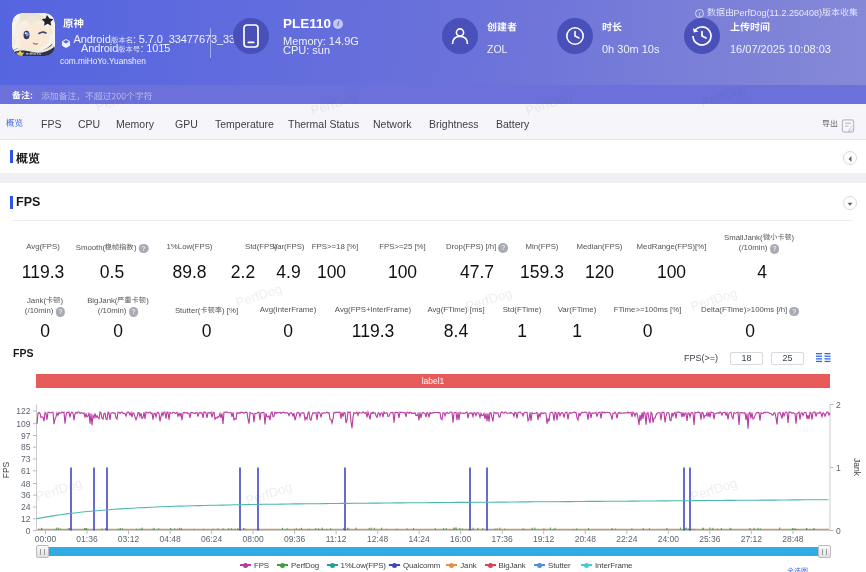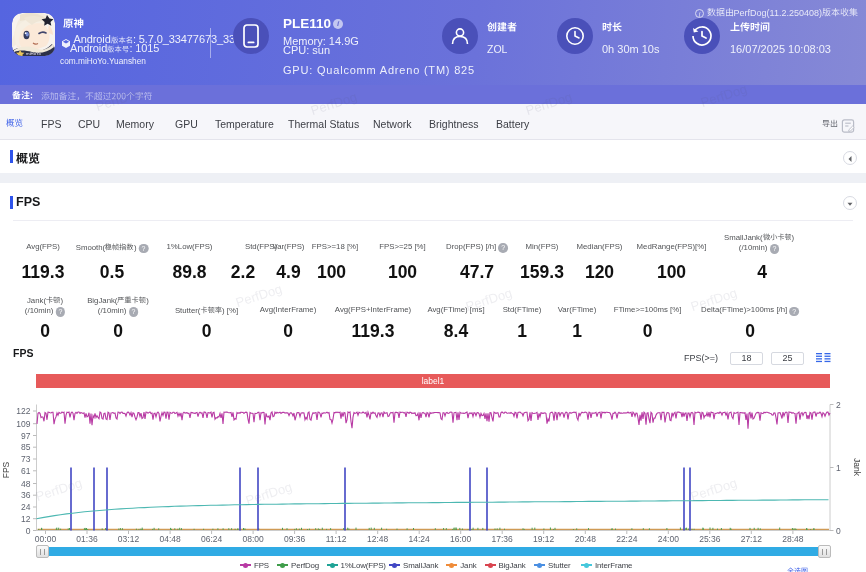--- a/index.html
+++ b/index.html
@@ -4,21 +4,21 @@
 html,body{width:866px;height:572px;overflow:hidden;font-family:"Liberation Sans",sans-serif;background:#eef0f5;position:relative}
 #hdr{position:absolute;left:0;top:0;width:866px;height:85px;background:linear-gradient(95deg,#5565e0 0%,#6b72da 55%,#8689d6 100%)}
 #note{position:absolute;left:0;top:85px;width:866px;height:19px;background:#6b70da;line-height:18px;padding-left:12px}
 #tabs{position:absolute;left:0;top:104px;width:866px;height:36px;background:#f6f6fa;border-bottom:1px solid #e4e4ec}
 .tab{position:absolute;top:13.5px;font-size:10.5px;color:#3c3e45}
 #card1{position:absolute;left:0;top:140px;width:866px;height:33px;background:#fff}
 #card2{position:absolute;left:0;top:183px;width:866px;height:389px;background:#fff}
 .bluebar{position:absolute;width:3px;background:#2f54eb}
 .seccirc{position:absolute;width:14px;height:14px;border:1px solid #d8dae2;border-radius:50%;background:#fff;color:#606266;text-align:center;line-height:13px;font-size:6px}
 .ml{position:absolute;transform:translateX(-50%);font-size:7.8px;color:#515356;white-space:nowrap;text-align:center;line-height:10.5px}
-.mv{position:absolute;transform:translateX(-50%);font-size:17.5px;font-weight:bold;color:#111;white-space:nowrap}
+.mv{position:absolute;transform:translateX(-50%);font-size:17.5px;font-weight:normal;color:#111;white-space:nowrap}
 .qm{display:inline-block;width:9.5px;height:9.5px;border-radius:50%;background:#a8abb3;color:#fff;font-size:7px;line-height:9.5px;text-align:center;vertical-align:-1.5px}
 .hcirc{position:absolute;width:36px;height:36px;border-radius:50%;background:#4a50b9}
 .hval{position:absolute;font-size:11px;color:#eef0fb;white-space:nowrap}
 .hsmall{position:absolute;font-size:11px;color:#eef0fb;white-space:nowrap;letter-spacing:-0.1px}
 .wm{position:absolute;font-size:13px;color:rgba(90,90,120,0.10);transform:rotate(-18deg);z-index:5}
 .lm{position:absolute;top:5px;width:11px;height:2px}
 .ld{position:absolute;top:3.5px;width:5px;height:5px;border-radius:50%}
 .lt{position:absolute;top:1.5px;font-size:7.9px;letter-spacing:-0.12px;color:#3c3f45}
 .inpbox{position:absolute;width:33px;height:13px;border:1px solid #d6d9e0;border-radius:2px;background:#fff;font-size:9px;color:#3c3f45;text-align:center;line-height:11px}
 </style></head><body>
@@ -55,38 +55,37 @@
         <path transform="translate(10.5,11.1) scale(0.01050,-0.01050)" d="M525 398H615V300H525ZM525 503V599H615V503ZM823 398V300H732V398ZM823 503H732V599H823ZM615 850V706H416V148H525V194H615V-88H732V194H823V158H936V706H732V850ZM134 800C160 765 189 718 207 682H42V574H258C200 468 110 370 17 315C31 291 53 226 59 191C95 215 130 245 165 279V-89H274V303C301 268 327 231 344 205L413 305C395 324 327 394 288 429C332 495 370 567 396 641L338 686L318 682H243L313 724C294 759 259 812 228 851Z"></path>
       </svg></div>
   <svg width="8" height="9" viewBox="0 0 9 10" style="position:absolute;left:62px;top:39px">
       <path d="M4.5 0 L9 2.5 L9 7.5 L4.5 10 L0 7.5 L0 2.5 Z M4.5 1 L1 3 L4.5 5 L8 3 Z" fill="#fff" opacity=".9"></path>
     </svg>
   <div class="hsmall" style="left:73.5px;top:32.5px">Android<svg style="vertical-align:-1.9px" width="22.2" height="9.8" viewBox="0 0 22.2 9.8" fill="#eef0fb">
         <path transform="translate(0.0,7.8) scale(0.00740,-0.00740)" d="M105 820V422C105 271 96 91 30 -37C47 -47 72 -69 84 -83C143 20 164 151 171 283H309V-79H378V351H173L174 423V496H439V563H351V842H282V563H174V820ZM852 479C830 365 792 268 743 188C694 272 659 371 636 479ZM483 772V427C483 278 474 90 397 -43C415 -52 444 -72 457 -85C543 58 555 259 555 427V479H576C602 345 642 226 700 128C646 61 583 11 514 -21C530 -35 549 -64 559 -82C627 -47 689 2 742 65C789 3 845 -46 912 -82C923 -63 946 -36 963 -22C893 11 834 60 786 123C857 228 908 365 932 539L887 551L875 548H555V712C692 723 841 742 948 768L901 832C800 806 630 784 483 772Z"></path>
         <path transform="translate(7.4,7.8) scale(0.00740,-0.00740)" d="M460 839V629H65V553H367C294 383 170 221 37 140C55 125 80 98 92 79C237 178 366 357 444 553H460V183H226V107H460V-80H539V107H772V183H539V553H553C629 357 758 177 906 81C920 102 946 131 965 146C826 226 700 384 628 553H937V629H539V839Z"></path>
         <path transform="translate(14.8,7.8) scale(0.00740,-0.00740)" d="M263 529C314 494 373 446 417 406C300 344 171 299 47 273C61 256 79 224 86 204C141 217 197 233 252 253V-79H327V-27H773V-79H849V340H451C617 429 762 553 844 713L794 744L781 740H427C451 768 473 797 492 826L406 843C347 747 233 636 69 559C87 546 111 519 122 501C217 550 296 609 361 671H733C674 583 587 508 487 445C440 486 374 536 321 572ZM773 42H327V271H773Z"></path>
       </svg>: 5.7.0_33477673_337...</div>
-  <div class="hsmall" style="left:70px;top:42px">Android<svg style="vertical-align:-1.9px" width="22.2" height="9.8" viewBox="0 0 22.2 9.8" fill="#eef0fb">
+  <div class="hsmall" style="left:81px;top:42px">Android<svg style="vertical-align:-1.9px" width="22.2" height="9.8" viewBox="0 0 22.2 9.8" fill="#eef0fb">
         <path transform="translate(0.0,7.8) scale(0.00740,-0.00740)" d="M105 820V422C105 271 96 91 30 -37C47 -47 72 -69 84 -83C143 20 164 151 171 283H309V-79H378V351H173L174 423V496H439V563H351V842H282V563H174V820ZM852 479C830 365 792 268 743 188C694 272 659 371 636 479ZM483 772V427C483 278 474 90 397 -43C415 -52 444 -72 457 -85C543 58 555 259 555 427V479H576C602 345 642 226 700 128C646 61 583 11 514 -21C530 -35 549 -64 559 -82C627 -47 689 2 742 65C789 3 845 -46 912 -82C923 -63 946 -36 963 -22C893 11 834 60 786 123C857 228 908 365 932 539L887 551L875 548H555V712C692 723 841 742 948 768L901 832C800 806 630 784 483 772Z"></path>
         <path transform="translate(7.4,7.8) scale(0.00740,-0.00740)" d="M460 839V629H65V553H367C294 383 170 221 37 140C55 125 80 98 92 79C237 178 366 357 444 553H460V183H226V107H460V-80H539V107H772V183H539V553H553C629 357 758 177 906 81C920 102 946 131 965 146C826 226 700 384 628 553H937V629H539V839Z"></path>
         <path transform="translate(14.8,7.8) scale(0.00740,-0.00740)" d="M260 732H736V596H260ZM185 799V530H815V799ZM63 440V371H269C249 309 224 240 203 191H727C708 75 688 19 663 -1C651 -9 639 -10 615 -10C587 -10 514 -9 444 -2C458 -23 468 -52 470 -74C539 -78 605 -79 639 -77C678 -76 702 -70 726 -50C763 -18 788 57 812 225C814 236 816 259 816 259H315L352 371H933V440Z"></path>
       </svg>: 1015</div>
   <div class="hsmall" style="left:60px;top:56px;font-size:8.3px;letter-spacing:0">com.miHoYo.Yuanshen</div>
   <div style="position:absolute;left:210px;top:28px;width:1px;height:30px;background:rgba(255,255,255,.45)"></div>
 
   <div class="hcirc" style="left:233px;top:17.5px"></div>
   <svg width="20" height="24" viewBox="0 0 20 24" style="position:absolute;left:241px;top:24px">
     <rect x="3" y="1" width="14" height="22" rx="3" fill="none" stroke="#fff" stroke-width="1.7"></rect>
     <rect x="6.5" y="17.5" width="7" height="1.8" rx="0.9" fill="#fff"></rect>
   </svg>
   <div style="position:absolute;left:283px;top:16px;font-size:13.5px;font-weight:bold;color:#fff">PLE110</div>
   <div style="position:absolute;left:333px;top:19px;width:10px;height:10px;border-radius:50%;background:rgba(235,236,250,.7);color:#6a70d0;font-size:8px;line-height:10px;text-align:center;font-style:italic;font-weight:bold">i</div>
   <div class="hval" style="left:283px;top:35px">Memory: 14.9G</div>
   <div class="hval" style="left:283px;top:44px">CPU: sun</div>
-  <div class="hval" style="left:283px;top:64px;letter-spacing:0.8px">GPU: Qualcomm Adreno (TM) 825</div>
 
   <div class="hcirc" style="left:441.5px;top:17.5px"></div>
   <svg width="22" height="22" viewBox="0 0 22 22" style="position:absolute;left:448.5px;top:24.5px">
     <circle cx="11" cy="7.5" r="3.6" fill="none" stroke="#fff" stroke-width="1.6"></circle>
     <path d="M3.5 19 C3.5 13.5 7 11.5 11 11.5 C15 11.5 18.5 13.5 18.5 19" fill="none" stroke="#fff" stroke-width="1.6"></path>
   </svg>
   <div style="position:absolute;left:487px;top:17px"><svg style="vertical-align:-2.6px" width="30.0" height="13.2" viewBox="0 0 30.0 13.2" fill="#ffffff">
         <path transform="translate(0.0,10.6) scale(0.01000,-0.01000)" d="M809 830V51C809 32 801 26 781 25C761 25 694 25 630 28C647 -4 665 -55 671 -88C765 -88 830 -85 872 -66C913 -48 928 -17 928 51V830ZM617 735V167H732V735ZM186 486H182C239 541 290 605 333 675C387 613 444 544 484 486ZM297 852C244 724 139 589 17 507C43 487 84 444 103 418L134 443V76C134 -41 170 -73 288 -73C313 -73 422 -73 449 -73C552 -73 583 -31 596 111C565 118 518 136 493 155C487 49 480 29 439 29C413 29 324 29 303 29C257 29 250 35 250 76V383H409C403 297 396 260 387 248C379 240 371 238 358 238C343 238 314 238 281 242C297 214 308 172 310 141C353 140 394 141 418 144C445 148 466 156 485 178C508 206 519 279 526 445V449L603 521C558 589 464 693 388 774L407 817Z"></path>
         <path transform="translate(10.0,10.6) scale(0.01000,-0.01000)" d="M388 775V685H557V637H334V548H557V498H383V407H557V359H377V275H557V225H338V134H557V66H671V134H936V225H671V275H904V359H671V407H893V548H948V637H893V775H671V849H557V775ZM671 548H787V498H671ZM671 637V685H787V637ZM91 360C91 373 123 393 146 405H231C222 340 209 281 192 230C174 263 157 302 144 348L56 318C80 238 110 173 145 122C113 66 73 22 25 -11C50 -26 94 -67 111 -90C154 -58 191 -16 223 36C327 -49 463 -70 632 -70H927C934 -38 953 15 970 39C901 37 693 37 636 37C488 38 363 55 271 133C310 229 336 350 349 496L282 512L261 509H227C271 584 316 672 354 762L282 810L245 795H56V690H202C168 610 130 542 114 519C93 485 65 458 44 452C59 429 83 383 91 360Z"></path>
         <path transform="translate(20.0,10.6) scale(0.01000,-0.01000)" d="M812 821C781 776 746 733 708 693V742H491V850H372V742H136V638H372V546H50V441H391C276 372 149 316 18 274C41 250 76 201 91 175C143 194 194 215 245 239V-90H365V-61H710V-86H835V361H471C512 386 551 413 589 441H950V546H716C790 613 857 687 915 767ZM491 546V638H654C620 606 584 575 546 546ZM365 107H710V40H365ZM365 198V262H710V198Z"></path>
@@ -522,21 +521,21 @@
     <span class="ld" style="left:243px;background:#b83aa4"></span>
     <span class="lt" style="left:254px">FPS</span>
     <span class="lm" style="left:277px;background:#3f9d4a"></span>
     <span class="ld" style="left:280px;background:#3f9d4a"></span>
     <span class="lt" style="left:291px">PerfDog</span>
     <span class="lm" style="left:326.5px;background:#1fa396"></span>
     <span class="ld" style="left:329.5px;background:#1fa396"></span>
     <span class="lt" style="left:340.5px">1%Low(FPS)</span>
     <span class="lm" style="left:389px;background:#4147c4"></span>
     <span class="ld" style="left:392px;background:#4147c4"></span>
-    <span class="lt" style="left:403px">SmallJank</span>
+    <span class="lt" style="left:403px">Qualcomm</span>
     <span class="lm" style="left:446.4px;background:#ef8c3a"></span>
     <span class="ld" style="left:449.4px;background:#ef8c3a"></span>
     <span class="lt" style="left:460.3px">Jank</span>
     <span class="lm" style="left:484.5px;background:#d9444f"></span>
     <span class="ld" style="left:487.5px;background:#d9444f"></span>
     <span class="lt" style="left:498.4px">BigJank</span>
     <span class="lm" style="left:534px;background:#4a8fe2"></span>
     <span class="ld" style="left:537px;background:#4a8fe2"></span>
     <span class="lt" style="left:548px">Stutter</span>
     <span class="lm" style="left:581px;background:#45c8dc"></span>

